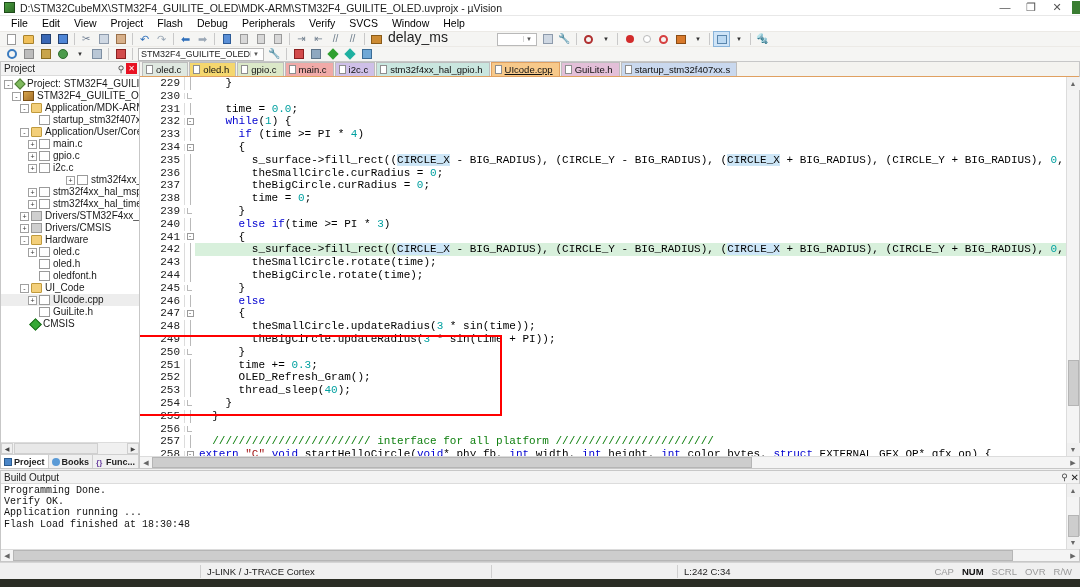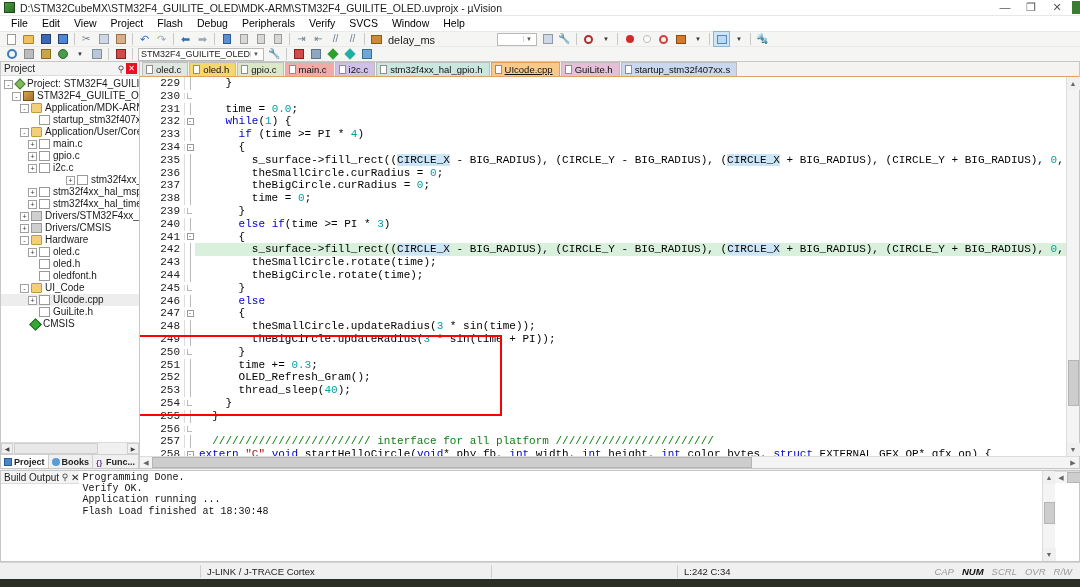--- a/index.html
+++ b/index.html
@@ -103,22 +103,22 @@
   }
   .tb-combo .cv { flex:1 1 auto; overflow:hidden; white-space:nowrap; }
   .tb-combo .carr {
     width: 11px; text-align:center; font-size:6px; color:#555;
     border-left:1px solid #d6d6d6;
   }
   .tb-combo2 { min-width: 86px; }
   .tb-lbl-combo {
     height: 13px; min-width:110px;
     background:#f5f5f3; border:1px solid #f5f5f3;
-    display:flex; align-items:flex-start;
-    font-size:11px; color:#222; padding:0 2px;
+    display:flex; align-items:flex-end;
+    font-size:14px; color:#222; padding:0 2px;
   }
   .dropcaret { font-size:6px; color:#333; margin-left:1px; }
 
   
   .g { display:inline-block; }
   .g-doc { width:9px; height:11px; background:#fff; border:1px solid #9a9a9a; }
   .g-open { width:11px; height:9px; background:#f0c05a; border:1px solid #a8822c; border-radius:1px 1px 0 0;}
   .g-save { width:10px; height:10px; background:#3a68b5; border:1px solid #23406f; }
   .g-saveall { width:10px; height:10px; background:#4f86d6; border:1px solid #23406f; }
   .g-cut { width:9px;height:10px; color:#6b7a8f; font-size:10px; }
@@ -374,21 +374,21 @@
     position:absolute;
     border: 2px solid #ff0000;
     pointer-events:none;
     z-index: 30;
   }
 
   
   .buildpanel {
     flex: none;
     height: 92px;
-    display:flex; flex-direction:row;
+    display:flex; flex-direction:column;
     background:#fff;
     border:1px solid #c7c7c7;
     margin-top: 1px;
     justify-content: center;
   }
   .build-cap {
     height:13px; flex:none;
     background:#f3f3f3;
     display:flex;align-items:center;
     padding-left:3px;
@@ -419,21 +419,21 @@
   
   .statusbar {
     height: 17px; flex:none;
     background:#f0f0f0;
     border-top:1px solid #d5d5d5;
     display:flex; align-items:center;
     font-size:9.5px; color:#222;
   }
   .sb-seg { padding:0 6px; height:16px; display:flex;align-items:center; white-space:nowrap;}
   .sb-sep { width:1px;height:13px;background:#cfcfcf;}
-  .sb-flags { display:flex; align-items:flex-end; margin-left:auto; padding-right:4px;font-style:italic;}
+  .sb-flags { display:flex; align-items:flex-end; margin-left:auto; padding-right:4px;}
   .sb-flag { padding:0 4px; color:#9a9a9a;}
   .sb-flag.on { color:#111; font-weight:bold;}
   .footer-dark {
     height: 8px; flex:none; background:#2b2e25;
   }
 </style>
 </head>
 <body>
 
 <div id="app">

